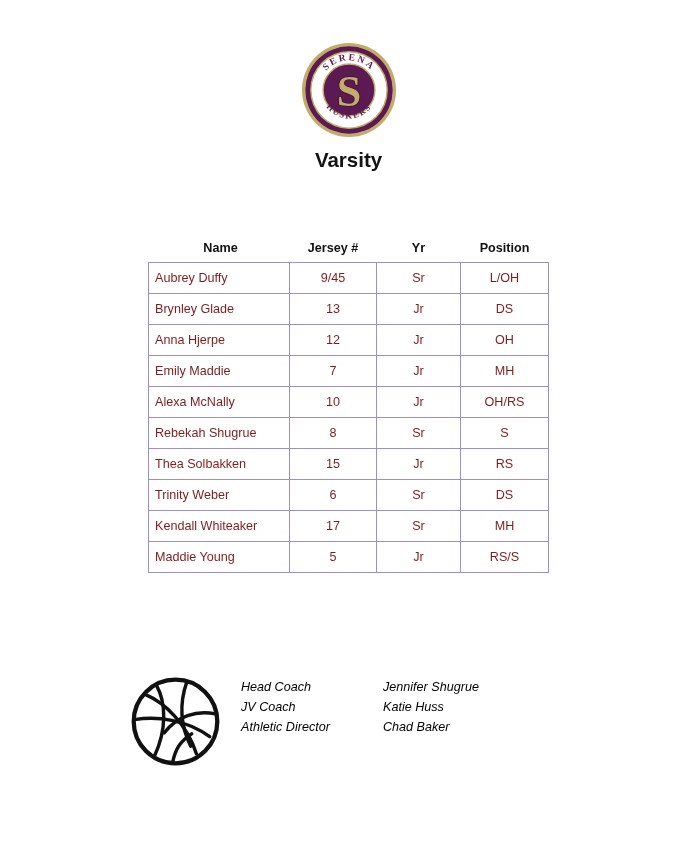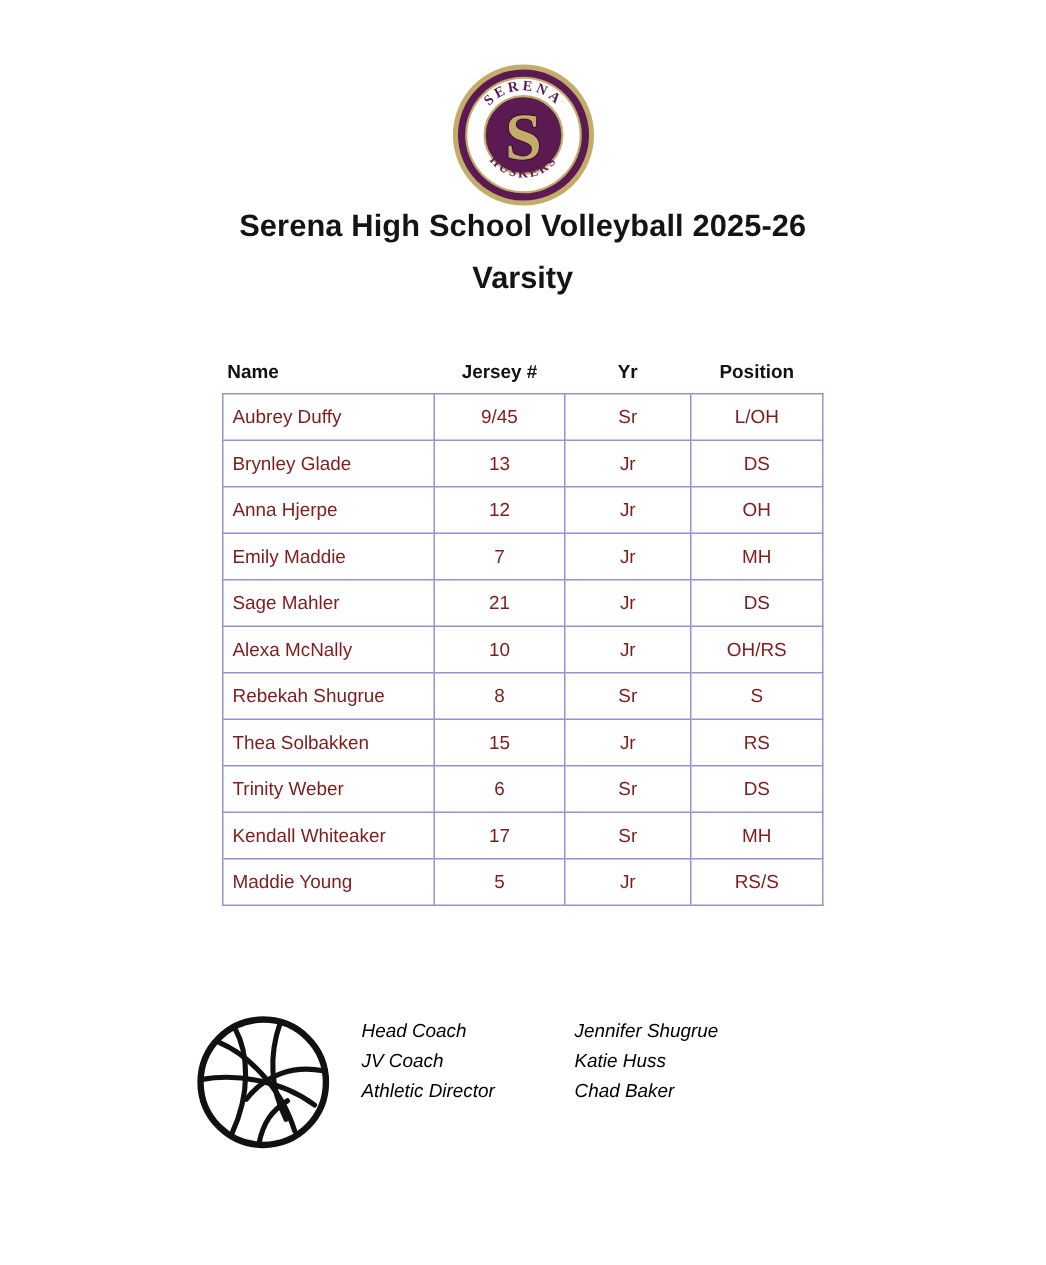--- a/index.html
+++ b/index.html
@@ -63,21 +63,21 @@
     table-layout: fixed;
   }
   table.roster th {
     font-size: 12.6px;
     font-weight: bold;
     color: #111111;
     padding: 0 0 7px 0;
     border: none;
     background: transparent;
   }
-  table.roster th.col-name   { text-align: left;  padding-left: 3px; }
+  table.roster th.col-name   { text-align: center;  padding-left: 3px; }
   table.roster th.col-jersey,
   table.roster th.col-yr,
   table.roster th.col-pos    { text-align: center; }
 
   table.roster td {
     font-size: 12.6px;
     color: #7f1d1d;
     height: 30px;
     border: 1px solid #9b8fce;
     padding: 0 6px;
@@ -147,21 +147,20 @@
     </text>
     <text font-family="'Liberation Serif', serif" font-size="18" font-weight="bold" fill="#5c1a52" letter-spacing="3.5">
       <textPath href="#arcBot" startOffset="50%" text-anchor="middle">HUSKERS</textPath>
     </text>
 
     <text x="100" y="133" text-anchor="middle" font-family="'Liberation Serif', serif" font-size="92" font-weight="bold" fill="#c3ab6a" stroke="#3d1038" stroke-width="3" paint-order="stroke">S</text>
   </svg>
 </div>
 
 <div id="title-block">
-  <div id="doc-title">Serena High School Volleyball 2025-26</div>
   <div id="doc-subtitle">Varsity</div>
 </div>
 
 <div id="roster-wrap">
   <table class="roster">
     <colgroup>
       <col class="c-name">
         <col class="c-jersey">
         <col class="c-yr">
         <col class="c-pos">
@@ -193,26 +192,20 @@
           <td class="cell-ctr">Jr</td>
           <td class="cell-ctr">OH</td>
         </tr>
         <tr>
           <td class="cell-name">Emily Maddie</td>
           <td class="cell-ctr">7</td>
           <td class="cell-ctr">Jr</td>
           <td class="cell-ctr">MH</td>
         </tr>
         <tr>
-          <td class="cell-name">Sage Mahler</td>
-          <td class="cell-ctr">21</td>
-          <td class="cell-ctr">Jr</td>
-          <td class="cell-ctr">DS</td>
-        </tr>
-        <tr>
           <td class="cell-name">Alexa McNally</td>
           <td class="cell-ctr">10</td>
           <td class="cell-ctr">Jr</td>
           <td class="cell-ctr">OH/RS</td>
         </tr>
         <tr>
           <td class="cell-name">Rebekah Shugrue</td>
           <td class="cell-ctr">8</td>
           <td class="cell-ctr">Sr</td>
           <td class="cell-ctr">S</td>

